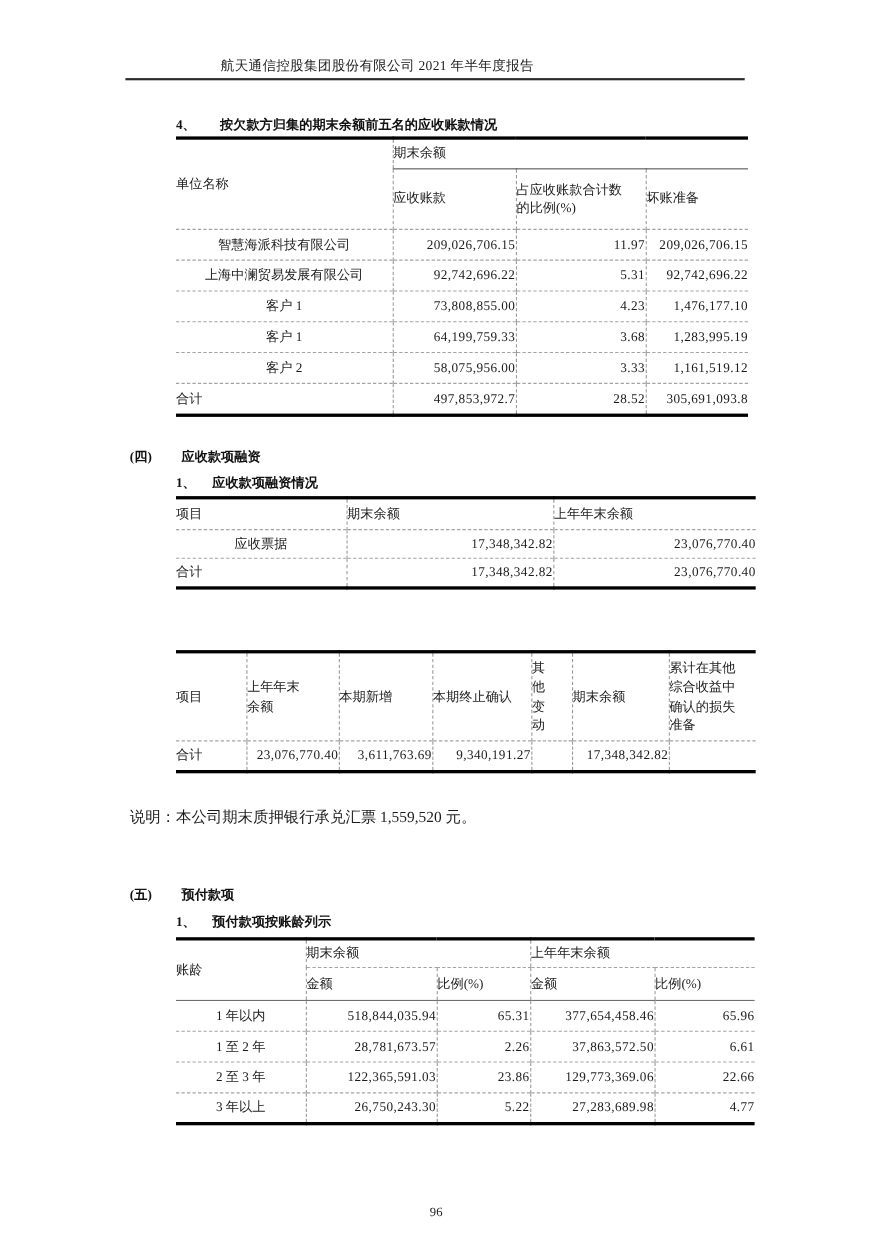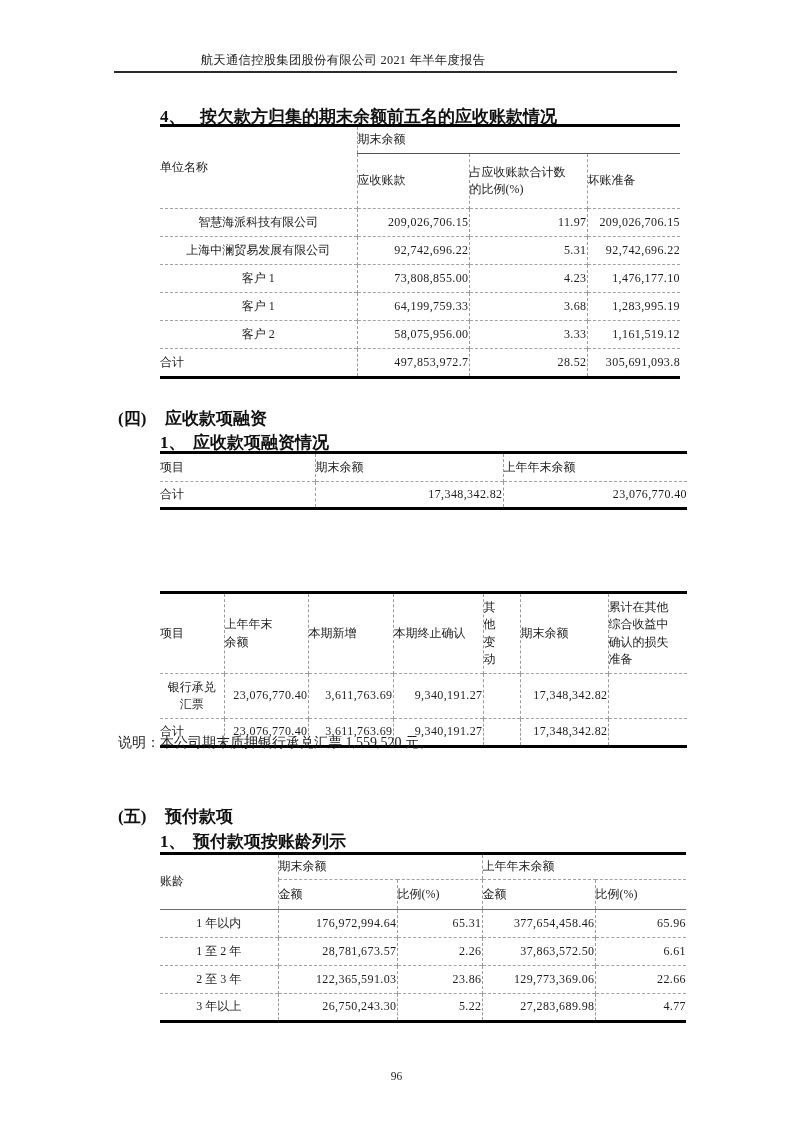--- a/index.html
+++ b/index.html
@@ -3,21 +3,21 @@
 <meta charset="utf-8">
 <style>
   html,body { margin:0; padding:0; background:#ffffff; }
   .page { position:relative; width:793px; height:1122px; background:#ffffff;
           font-family:"Liberation Serif","DejaVu Serif",serif; color:#1c1c1c; overflow:hidden; }
   .abs { position:absolute; }
 
   .hdr-title { top:52px; left:0; width:686px; text-align:center; font-size:12.3px; letter-spacing:0.3px; }
   .hdr-rule  { top:71px; left:114px; width:563px; height:2px; background:#2b2b2b; }
 
-  .h1 { font-weight:bold; font-size:17px; white-space:nowrap; color:#111; }
+  .h1 { font-weight:bold; font-size:12px; white-space:nowrap; color:#111; }
   .h-num { display:inline-block; }
   .n40 { width:40px; } .n47 { width:47px; } .n33 { width:33px; }
   #h-s4     { top:105px; left:160px; }
   #h-four   { top:407px; left:118px; }
   #h-four-1 { top:431px; left:160px; }
   #h-four-2 { top:571px; left:160px; }
   #h-five   { top:805px; left:118px; }
   #h-five-1 { top:830px; left:160px; }
 
   table.t { position:absolute; border-collapse:collapse; table-layout:fixed;
@@ -49,21 +49,21 @@
   .w64{width:64px}.w84{width:84px}.w85{width:85px}.w90{width:90px}.w37{width:37px}.w88{width:88px}.w79{width:79px}
   .w119{width:119px}.w113{width:113px}.w91{width:91px}
 
   .h26{height:26px}.h27{height:27px}.h28{height:28px}.h29{height:29px}.h30{height:30px}
   .h45{height:45px}.h55{height:55px}.h81{height:81px}
 
   .pr5{padding-right:5px}.pr7{padding-right:7px}.pr9{padding-right:9px}.pr10{padding-right:10px}
   .pr17{padding-right:17px}.pr18{padding-right:18px}.pr23{padding-right:23px}
 
   .note   { top:734px; left:118px; font-size:14px; }
-  .pageno { top:1070px; left:0; width:793px; text-align:center; font-size:11.5px; }
+  .pageno { top:1096px; left:0; width:793px; text-align:center; font-size:11.5px; }
 </style>
 </head>
 <body>
 
 <div class="page">
 
   <div class="abs hdr-title">航天通信控股集团股份有限公司 2021 年半年度报告</div>
   <div class="abs hdr-rule"></div>
 
   <div id="h-s4" class="abs h1">
@@ -138,20 +138,25 @@
     <colgroup>
         <col class="w155">
         <col class="w188">
         <col class="w184">
       </colgroup>
     <tbody>
       <tr class="h29">
         <td class="c">项目</td>
         <td class="c bl">期末余额</td>
         <td class="c bl">上年年末余额</td>
+      </tr>
+      <tr class="h26">
+        <td class="lt bt">应收票据</td>
+        <td class="num bl bt pr9">17,348,342.82</td>
+        <td class="num bl bt pr10">23,076,770.40</td>
       </tr>
       <tr class="h27">
         <td class="c bt">合计</td>
         <td class="num bl bt pr9">17,348,342.82</td>
         <td class="num bl bt pr10">23,076,770.40</td>
       </tr>
     </tbody>
   </table>
 
 
@@ -175,30 +180,20 @@
         <td class="c bl pre">其
 他
 变
 动</td>
         <td class="c bl">期末余额</td>
         <td class="c bl pre">累计在其他
 综合收益中
 确认的损失
 准备</td>
       </tr>
-      <tr class="h45">
-        <td class="lt pre bt">银行承兑
-汇票</td>
-        <td class="num bl bt vb pr5">23,076,770.40</td>
-        <td class="num bl bt vb pr5">3,611,763.69</td>
-        <td class="num bl bt vb pr5">9,340,191.27</td>
-        <td class="bl bt"></td>
-        <td class="num bl bt vb pr5">17,348,342.82</td>
-        <td class="bl bt"></td>
-      </tr>
       <tr class="h28">
         <td class="c vt bt">合计</td>
         <td class="num bl bt vb2 pr5">23,076,770.40</td>
         <td class="num bl bt vb2 pr5">3,611,763.69</td>
         <td class="num bl bt vb2 pr5">9,340,191.27</td>
         <td class="bl bt"></td>
         <td class="num bl bt vb2 pr5">17,348,342.82</td>
         <td class="bl bt"></td>
       </tr>
     </tbody>
@@ -228,21 +223,21 @@
         <td class="c bl gbd" colspan="2">上年年末余额</td>
       </tr>
       <tr class="h30">
         <td class="c">金额</td>
         <td class="c bl">比例(%)</td>
         <td class="c bl">金额</td>
         <td class="c bl">比例(%)</td>
       </tr>
       <tr class="h28">
         <td class="lt bts">1 年以内</td>
-        <td class="num bl bts pr7">176,972,994.64</td>
+        <td class="num bl bts pr7">518,844,035.94</td>
         <td class="num bl bts pr18">65.31</td>
         <td class="num bl bts pr7">377,654,458.46</td>
         <td class="num bl bts pr18">65.96</td>
       </tr>
       <tr class="h28">
         <td class="lt bt">1 至 2 年</td>
         <td class="num bl bt pr7">28,781,673.57</td>
         <td class="num bl bt pr18">2.26</td>
         <td class="num bl bt pr7">37,863,572.50</td>
         <td class="num bl bt pr18">6.61</td>

